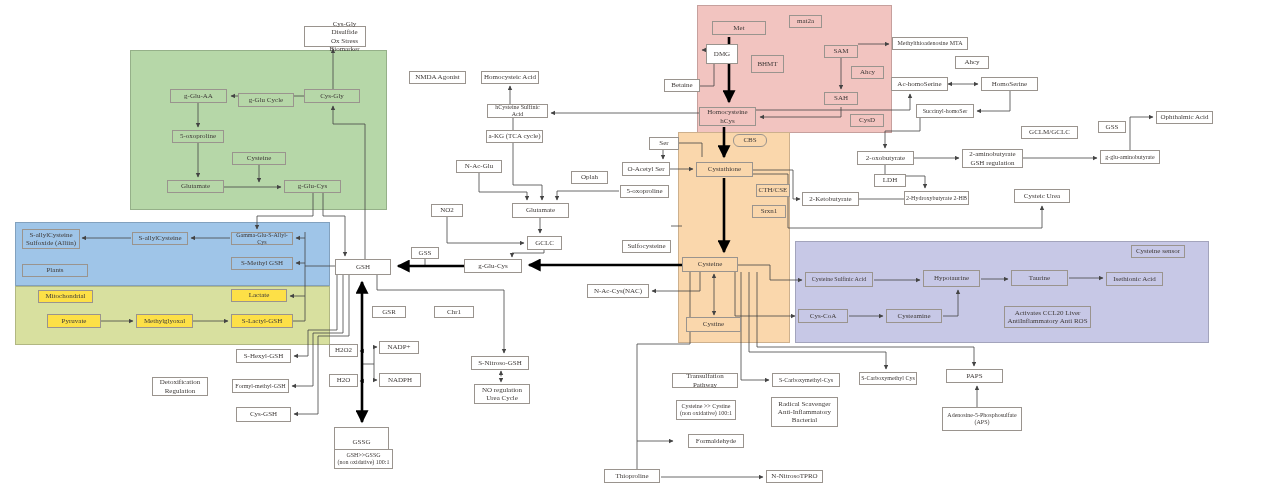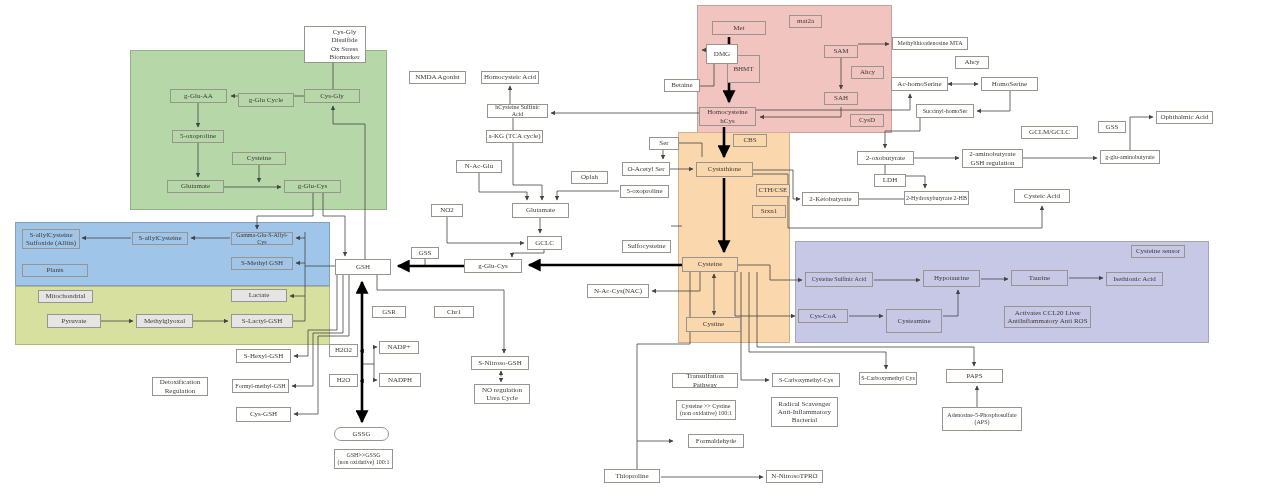--- a/index.html
+++ b/index.html
@@ -12,21 +12,21 @@
   .rp{background:#f2c4c0;} 
   .rr{background:#fad7ac;} 
   .ru{background:#c7c8e6;} 
   svg.wires{position:absolute;left:0;top:0;z-index:2;}
   .node{position:absolute;z-index:3;box-sizing:border-box;border:1px solid #9a948e;
         display:flex;align-items:center;justify-content:center;text-align:center;
         font-size:7px;line-height:1.15;color:#3f3a38;white-space:pre-line;padding:0 1px;}
   .w{background:#ffffff;}
   .g{background:#b6d7a8;}
   .b{background:#9fc5e8;}
-  .o{background:#e5e5e5;}
+  .o{background:#fde047;}
   .p{background:#f2c4c0;}
   .or{background:#fad7ac;}
   .pu{background:#c7c8e6;}
   .sm{font-size:6px;}
 </style>
 </head>
 <body>
 
 <div class="canvas">
 
@@ -138,21 +138,21 @@
     <g stroke="#000" stroke-width="2.6" fill="none">
       <path d="M729,37 L729,102" marker-end="url(#ab)"></path>
       <path d="M724,127 L724,157" marker-end="url(#ab)"></path>
       <path d="M724,178 L724,252" marker-end="url(#ab)"></path>
       <path d="M682,265 L529,265" marker-end="url(#ab)"></path>
       <path d="M464,266 L398,266" marker-end="url(#ab)"></path>
       <path d="M362,282 L362,422" marker-start="url(#ab)" marker-end="url(#ab)"></path>
     </g>
   </svg>
 
-  <div class="node w" style="left:304px;top:26px;width:62px;height:37px;padding-left:20px;">Cys-Gly Disulfide
+  <div class="node w" style="left:304px;top:26px;width:62px;height:21px;padding-left:20px;">Cys-Gly Disulfide
 Ox Stress Biomarker</div>
   <div class="node g" style="left:238px;top:59px;width:56px;height:14px;margin-top:34px;">g-Glu Cycle</div>
   <div class="node g" style="left:170px;top:89px;width:57px;height:14px;">g-Glu-AA</div>
   <div class="node g" style="left:304px;top:89px;width:56px;height:14px;">Cys-Gly</div>
   <div class="node g" style="left:172px;top:130px;width:52px;height:13px;">5-oxoproline</div>
   <div class="node g" style="left:232px;top:152px;width:54px;height:13px;">Cysteine</div>
   <div class="node g" style="left:167px;top:180px;width:57px;height:13px;">Glutamate</div>
   <div class="node g" style="left:284px;top:180px;width:57px;height:13px;">g-Glu-Cys</div>
 
   <div class="node b" style="left:22px;top:229px;width:58px;height:20px;">S-allylCysteine
@@ -184,31 +184,31 @@
   <div class="node w" style="left:434px;top:306px;width:40px;height:12px;">Chr1</div>
   <div class="node w" style="left:329px;top:344px;width:29px;height:13px;">H2O2</div>
   <div class="node w" style="left:329px;top:374px;width:29px;height:13px;">H2O</div>
   <div class="node w" style="left:379px;top:341px;width:40px;height:13px;">NADP+</div>
   <div class="node w" style="left:379px;top:373px;width:42px;height:14px;">NADPH</div>
   <div class="node w" style="left:236px;top:349px;width:55px;height:14px;">S-Hexyl-GSH</div>
   <div class="node w sm" style="left:232px;top:379px;width:57px;height:14px;">Formyl-methyl-GSH</div>
   <div class="node w" style="left:236px;top:407px;width:55px;height:15px;">Cys-GSH</div>
   <div class="node w" style="left:152px;top:377px;width:56px;height:19px;">Detoxification
 Regulation</div>
-  <div class="node w" style="left:334px;top:427px;width:55px;height:14px;border-radius:7px;">GSSG</div>
+  <div class="node w" style="left:334px;top:427px;width:55px;height:30px;">GSSG</div>
   <div class="node w sm" style="left:334px;top:449px;width:59px;height:20px;">GSH&gt;&gt;GSSG
 (non oxidative) 100:1</div>
   <div class="node w" style="left:471px;top:356px;width:58px;height:14px;">S-Nitroso-GSH</div>
   <div class="node w" style="left:474px;top:384px;width:56px;height:20px;">NO regulation
 Urea Cycle</div>
 
   <div class="node p" style="left:712px;top:21px;width:54px;height:14px;">Met</div>
   <div class="node p" style="left:789px;top:15px;width:33px;height:13px;">mat2a</div>
   <div class="node p" style="left:824px;top:45px;width:34px;height:13px;">SAM</div>
-  <div class="node p" style="left:727px;top:55px;width:33px;height:28px;">BHMT</div>
+  <div class="node p" style="left:751px;top:55px;width:33px;height:18px;">BHMT</div>
   <div class="node p" style="left:851px;top:66px;width:33px;height:13px;">Ahcy</div>
   <div class="node p" style="left:824px;top:92px;width:34px;height:13px;">SAH</div>
   <div class="node p" style="left:699px;top:107px;width:57px;height:19px;">Homocysteine
 hCys</div>
   <div class="node p" style="left:850px;top:114px;width:34px;height:13px;">CysD</div>
   <div class="node w" style="left:666px;top:44px;width:32px;height:20px;margin-left:40px;">DMG</div>
   <div class="node w" style="left:664px;top:79px;width:36px;height:13px;">Betaine</div>
 
   <div class="node w sm" style="left:892px;top:37px;width:76px;height:13px;">Methylthioadenosine MTA</div>
   <div class="node w" style="left:955px;top:56px;width:34px;height:13px;">Ahcy</div>
@@ -218,41 +218,41 @@
   <div class="node w" style="left:1021px;top:126px;width:57px;height:13px;">GCLM/GCLC</div>
   <div class="node w" style="left:1098px;top:121px;width:28px;height:12px;">GSS</div>
   <div class="node w" style="left:1156px;top:111px;width:57px;height:13px;">Ophthalmic Acid</div>
   <div class="node w" style="left:962px;top:149px;width:61px;height:19px;">2-aminobutyrate
 GSH regulation</div>
   <div class="node w sm" style="left:1100px;top:150px;width:60px;height:14px;">g-glu-aminobutyrate</div>
   <div class="node w" style="left:857px;top:151px;width:57px;height:14px;">2-oxobutyrate</div>
   <div class="node w" style="left:874px;top:174px;width:32px;height:13px;">LDH</div>
   <div class="node w" style="left:802px;top:192px;width:57px;height:14px;">2-Ketobutyrate</div>
   <div class="node w sm" style="left:904px;top:191px;width:65px;height:14px;">2-Hydroxybutyrate 2-HB</div>
-  <div class="node w" style="left:1014px;top:189px;width:56px;height:14px;">Cysteic Acid</div>
-
-  <div class="node or" style="left:733px;top:134px;width:34px;height:13px;">CBS</div>
+  <div class="node w" style="left:1014px;top:189px;width:56px;height:14px;">Cysteic Urea</div>
+
+  <div class="node or" style="left:733px;top:134px;width:34px;height:13px;border-radius:6px;">CBS</div>
   <div class="node or" style="left:696px;top:162px;width:57px;height:15px;">Cystathione</div>
   <div class="node or" style="left:756px;top:184px;width:34px;height:13px;">CTH/CSE</div>
   <div class="node or" style="left:752px;top:205px;width:34px;height:13px;">Srxn1</div>
   <div class="node or" style="left:682px;top:257px;width:56px;height:15px;">Cysteine</div>
   <div class="node or" style="left:686px;top:317px;width:55px;height:15px;">Cystine</div>
   <div class="node w" style="left:649px;top:137px;width:30px;height:13px;">Ser</div>
   <div class="node w" style="left:622px;top:162px;width:48px;height:14px;">O-Acetyl Ser</div>
   <div class="node w" style="left:620px;top:185px;width:49px;height:13px;">5-oxoproline</div>
   <div class="node w" style="left:622px;top:219px;width:49px;height:13px;margin-top:21px;">Sulfocysteine</div>
   <div class="node w" style="left:587px;top:284px;width:62px;height:14px;">N-Ac-Cys(NAC)</div>
 
   <div class="node pu" style="left:1131px;top:245px;width:54px;height:13px;">Cysteine sensor</div>
   <div class="node pu sm" style="left:805px;top:272px;width:68px;height:15px;">Cysteine Sulfinic Acid</div>
   <div class="node pu" style="left:923px;top:270px;width:57px;height:17px;">Hypotaurine</div>
   <div class="node pu" style="left:1011px;top:270px;width:57px;height:16px;">Taurine</div>
   <div class="node pu" style="left:1106px;top:272px;width:57px;height:14px;">Isethionic Acid</div>
   <div class="node pu" style="left:798px;top:309px;width:50px;height:14px;">Cys-CoA</div>
-  <div class="node pu" style="left:886px;top:309px;width:56px;height:24px;">Cysteamine</div>
+  <div class="node pu" style="left:886px;top:309px;width:56px;height:14px;">Cysteamine</div>
   <div class="node pu" style="left:1004px;top:306px;width:87px;height:22px;">Activates CCL20 Liver
 AntiInflammatory Anti ROS</div>
 
   <div class="node w" style="left:672px;top:373px;width:66px;height:15px;">Transulfation Pathway</div>
   <div class="node w sm" style="left:676px;top:400px;width:60px;height:20px;">Cysteine &gt;&gt; Cystine
 (non oxidative) 100:1</div>
   <div class="node w" style="left:676px;top:434px;width:56px;height:14px;margin-left:12px;">Formaldehyde</div>
   <div class="node w" style="left:604px;top:469px;width:56px;height:14px;">Thioproline</div>
   <div class="node w" style="left:766px;top:470px;width:57px;height:13px;">N-NitrosoTPRO</div>
   <div class="node w sm" style="left:772px;top:373px;width:68px;height:14px;">S-Carboxymethyl-Cys</div>

